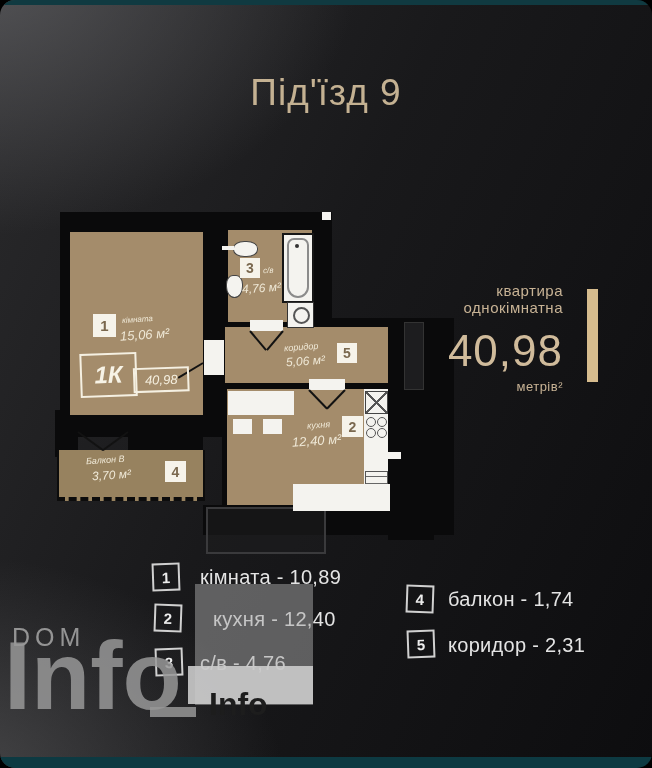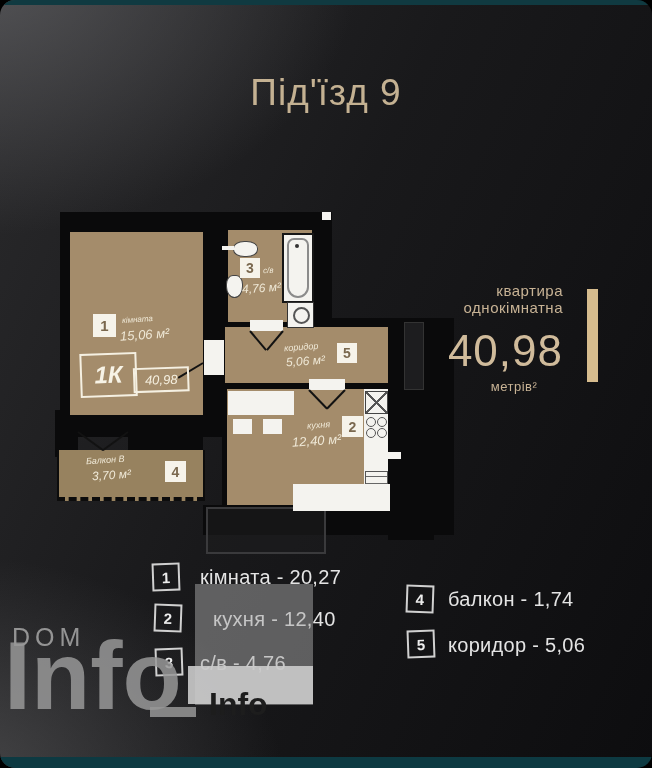--- a/index.html
+++ b/index.html
@@ -108,21 +108,21 @@
     color:#f7f3e6;font-size:24px;font-weight:bold;font-style:italic;
     display:flex;align-items:center;justify-content:center;}
   #stamp-total{position:absolute;left:55px;top:19px;width:52px;height:21px;border:2px solid #f5f0e2;
     color:#f5efdf;font-size:13px;font-style:italic;
     display:flex;align-items:center;justify-content:center;}
 
   
   #info-panel{position:absolute;left:420px;top:283px;width:143px;color:#c8b395;}
   .info-type{font-size:15px;letter-spacing:.5px;text-align:right;line-height:1.12;}
   #info-area{font-size:44px;font-weight:400;color:#d0bb9b;text-align:right;margin-top:9px;letter-spacing:1px;}
-  #info-unit{font-size:13px;text-align:center;padding-left:45px;margin-top:3px;letter-spacing:.5px;}
+  #info-unit{font-size:13px;text-align:right;padding-left:45px;margin-top:3px;letter-spacing:.5px;}
   #gold-bar{position:absolute;left:587px;top:289px;width:11px;height:93px;background:#d6bc8e;}
 
   
   .lbadge{position:absolute;width:24px;height:24px;border:2px solid #d0d0d0;color:#ececec;
     font-size:15px;font-weight:bold;display:flex;align-items:center;justify-content:center;
     transform:rotate(-2deg);}
   .llabel{position:absolute;color:#e4e4e4;font-size:20px;font-weight:500;letter-spacing:.3px;white-space:nowrap;}
   #lb-1{left:152px;top:563px;} #ll-1{left:200px;top:566px;}
   #lb-2{left:154px;top:604px;transform:rotate(2deg);} #ll-2{left:213px;top:608px;}
   #lb-3{left:155px;top:648px;} #ll-3{left:200px;top:652px;}
@@ -230,29 +230,29 @@
 
   <div id="info-panel">
     <div class="info-type">квартира</div>
     <div class="info-type">однокімнатна</div>
     <div id="info-area">40,98</div>
     <div id="info-unit">метрів²</div>
   </div>
   <div id="gold-bar"></div>
 
   <div class="lbadge" id="lb-1">1</div>
-  <div class="llabel" id="ll-1">кімната - 20,27</div>
+  <div class="llabel" id="ll-1">кімната - 10,89</div>
   <div class="lbadge" id="lb-2">2</div>
   <div class="llabel" id="ll-2">кухня - 12,40</div>
   <div class="lbadge" id="lb-3">3</div>
   <div class="llabel" id="ll-3">с/в - 4,76</div>
   <div class="lbadge" id="lb-4">4</div>
   <div class="llabel" id="ll-4">балкон - 1,74</div>
   <div class="lbadge" id="lb-5">5</div>
-  <div class="llabel" id="ll-5">коридор - 5,06</div>
+  <div class="llabel" id="ll-5">коридор - 2,31</div>
 
   <div id="wm-box"></div>
   <div id="wm-dom">DOM</div>
   <div id="wm-pliz">Info</div>
   <div id="wm-underscore"></div>
   <div id="wm-info-box">
     <div id="wm-info">Info</div>
   </div>
 
   <div class="strip" id="strip-bottom"></div>

